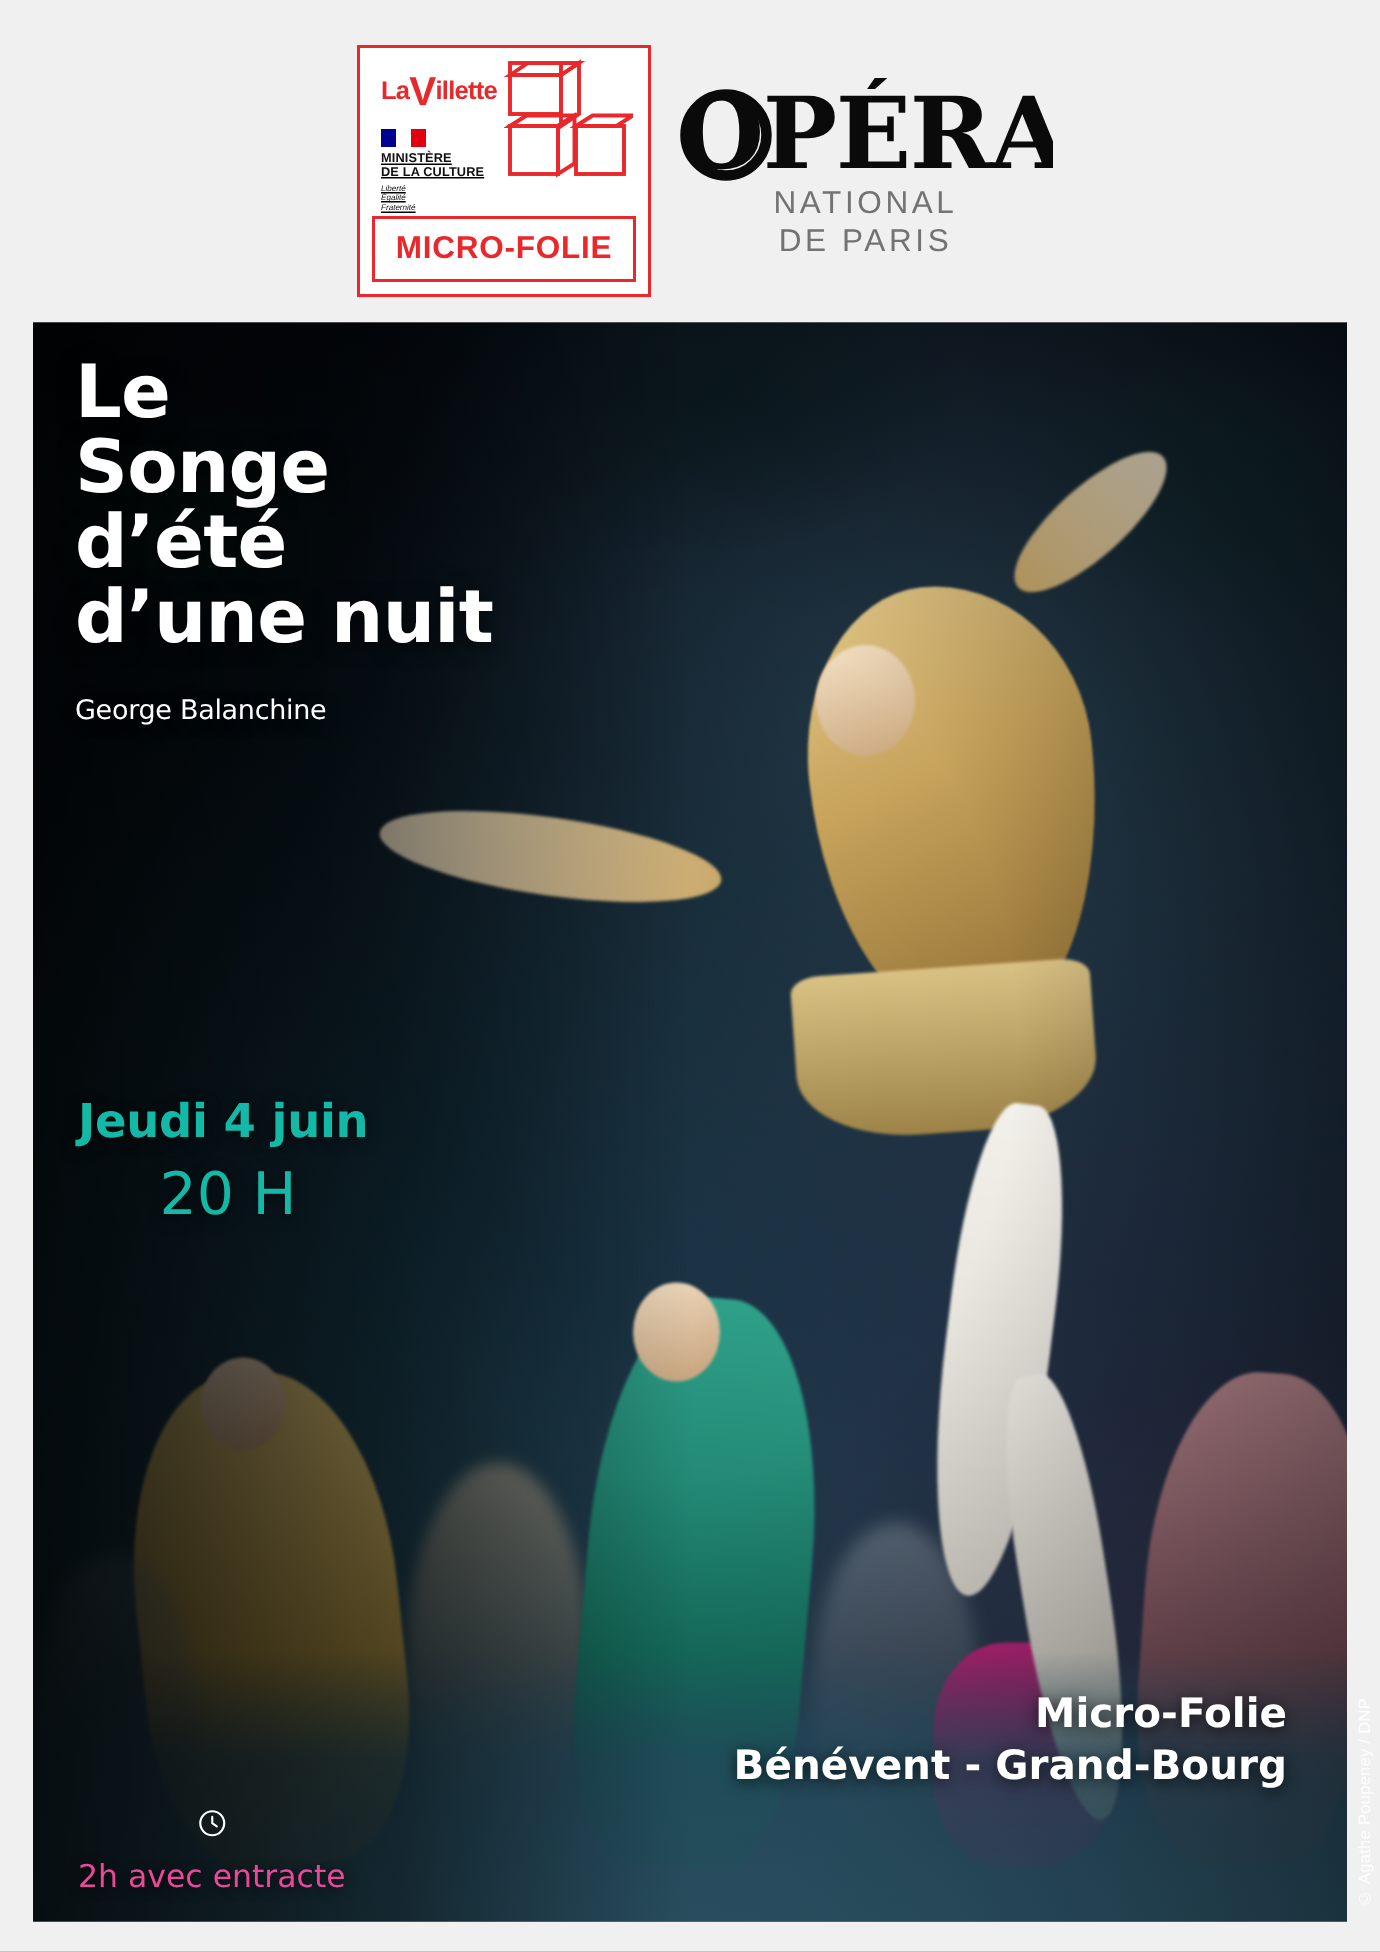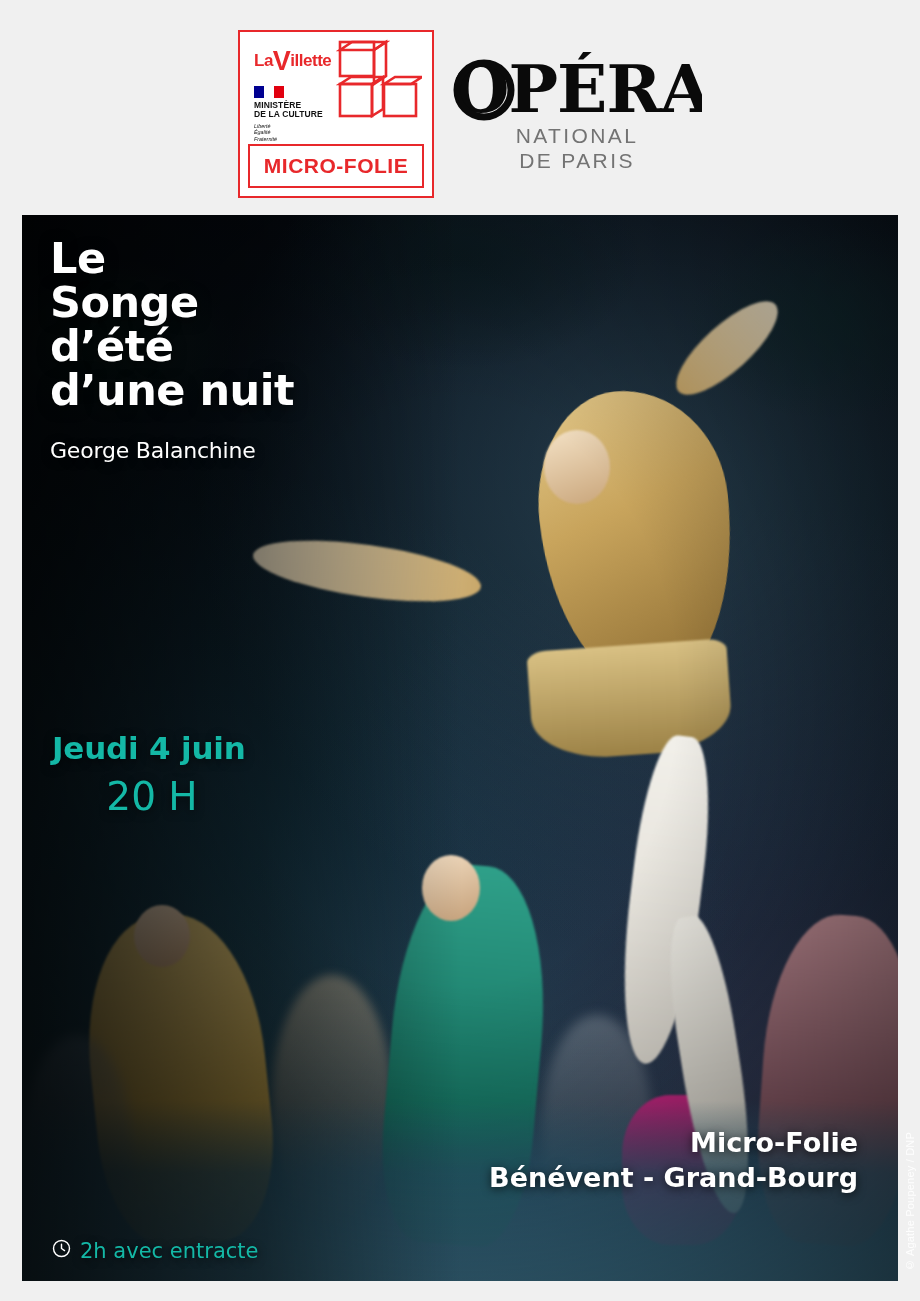--- a/index.html
+++ b/index.html
@@ -72,20 +72,21 @@
     right: 2px;
     top: 4px;
     width: 86px;
     height: 84px;
   }
   .ministere {
     position: absolute;
     left: 6px;
     top: 52px;
     width: 110px;
+    text-decoration: underline;
   }
   .ministere .flag {
     display: block;
     width: 30px;
     height: 12px;
     margin-bottom: 3px;
   }
   .ministere .m-line {
     font-size: 8.5px;
     font-weight: 700;
@@ -289,30 +290,30 @@
   
   .title-block {
     position: absolute;
     left: 28px;
     top: 22px;
     color: #ffffff;
   }
   .title {
     font-family: "DejaVu Sans", sans-serif;
     font-weight: 700;
-    font-size: 43px;
+    font-size: 49px;
     line-height: 1.02;
     letter-spacing: -0.5px;
     text-shadow: 0 2px 14px rgba(0,0,0,0.65);
     margin: 0;
   }
   .credits {
     margin-top: 26px;
     font-family: "DejaVu Sans", sans-serif;
-    font-size: 22px;
+    font-size: 18px;
     font-weight: 400;
     line-height: 1.22;
     letter-spacing: -0.2px;
     text-shadow: 0 2px 10px rgba(0,0,0,0.6);
   }
   .date-block {
     position: absolute;
     left: 30px;
     top: 515px;
     color: #14b8a6;
@@ -345,24 +346,25 @@
     text-shadow: 0 2px 10px rgba(0,0,0,0.7);
   }
 
   .duration {
     position: absolute;
     left: 30px;
     bottom: 18px;
     display: flex;
     align-items: center;
     gap: 9px;
-    color: #14b8a6;
+    color: #ec4899;
     font-family: "DejaVu Sans", sans-serif;
     font-size: 21px;
     text-shadow: 0 2px 8px rgba(0,0,0,0.7);
+    flex-direction: column;
   }
 
   .photo-credit {
     position: absolute;
     right: 4px;
     bottom: 30px;
     color: #ffffff;
     font-size: 11px;
     letter-spacing: 0.2px;
     writing-mode: vertical-rl;

